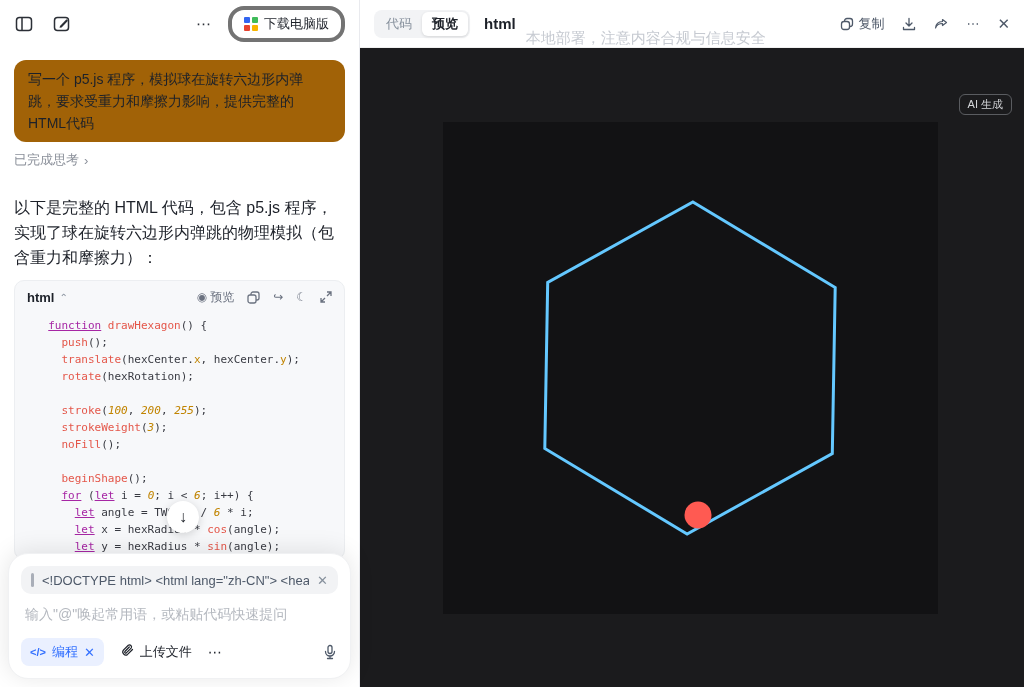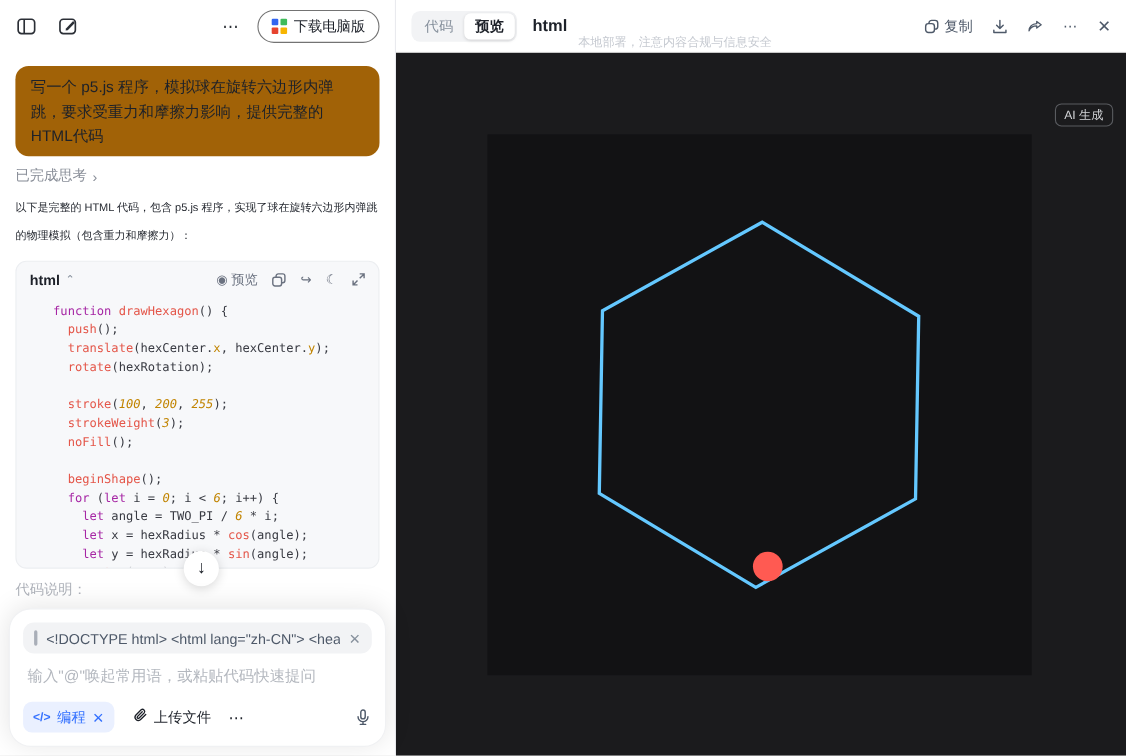--- a/index.html
+++ b/index.html
@@ -8,47 +8,47 @@
   .app { display:flex; width:1024px; height:687px; }
 
   
   .left-panel { width:360px; height:687px; background:#fff; position:relative;
                 border-right:1px solid #e9eaee; flex:none; }
   .lp-toolbar { height:48px; display:flex; align-items:center; padding:0 14px; }
   .tb-icon { width:20px; height:20px; color:#2b2f36; display:flex; align-items:center;
              justify-content:center; margin-right:18px; cursor:pointer; }
   .tb-spacer { flex:1; }
   .tb-more { color:#2b2f36; font-size:15px; letter-spacing:1px; margin-right:16px; cursor:pointer; }
-  .download-pill { display:flex; align-items:center; gap:6px; border:1px solid #737373;
+  .download-pill { display:flex; align-items:center; gap:6px; border:4px solid #737373;
                    border-radius:16px; padding:5px 12px; font-size:13px; color:#1d2129;
                    background:#fff; cursor:pointer; }
   .logo-grid { width:14px; height:14px; display:grid; grid-template-columns:6px 6px;
                grid-template-rows:6px 6px; gap:2px; }
   .logo-grid i { border-radius:1px; }
 
   .chat-scroll { padding:12px 14px 0 14px; }
   .user-bubble { background:#a16207; border-radius:12px; padding:8px 14px;
                  font-size:14px; line-height:22px; color:#1d2129; }
   .thinking-row { margin-top:9px; font-size:13px; color:#8a8f99; display:flex;
                   align-items:center; gap:5px; cursor:pointer; }
-  .assistant-text { margin-top:8px; font-size:10px; line-height:25px; color:#1d2129; }
+  .assistant-text { margin-top:26px; font-size:16px; line-height:25px; color:#1d2129; }
 
   .code-block { margin-top:10px; background:#f7f8fa; border:1px solid #eceef1;
                 border-radius:10px; overflow:hidden; height:280px; position:relative; }
   .cb-header { height:32px; display:flex; align-items:center; padding:0 12px;
                font-size:12px; color:#4e5969; }
   .cb-lang { font-weight:700; color:#1d2129; font-size:13px; }
   .cb-chevron { margin-left:5px; color:#86909c; font-size:10px; cursor:pointer; }
   .cb-actions { margin-left:auto; display:flex; align-items:center; gap:13px; color:#6b7280; }
   .cb-act { display:flex; align-items:center; gap:3px; font-size:12px; cursor:pointer; }
   .code-area { padding:4px 0 0 20px; font-family:"DejaVu Sans Mono","Liberation Mono",monospace;
                font-size:11px; line-height:17px; white-space:pre; color:#383a42; }
   .code-line { height:17px; }
   .code-line.faded { opacity:.4; }
-  .tok-k { color:#a626a4; } .tok-f { color:#e45649; } .tok-n { color:#c18401;font-style:italic; }
+  .tok-k { color:#a626a4;text-decoration:underline; } .tok-f { color:#e45649; } .tok-n { color:#c18401;font-style:italic; }
   .tok-o { color:#c18401; } .tok-p { color:#383a42; }
 
   .scroll-down-btn { position:absolute; left:167px; top:501px; width:32px; height:32px;
                      border-radius:50%; background:#fff; box-shadow:0 2px 10px rgba(0,0,0,.16);
                      display:flex; align-items:center; justify-content:center; font-size:16px;
                      color:#1d2129; cursor:pointer; z-index:5; }
   .section-hint { margin-top:10px; font-size:13px; color:#6b7280; opacity:.55; }
 
   .composer { position:absolute; left:8px; right:8px; bottom:8px; background:#fff;
               border:1px solid #f0f1f3; border-radius:20px;
@@ -71,21 +71,21 @@
   
   .right-panel { flex:1; height:687px; display:flex; flex-direction:column; }
   .rp-header { height:48px; background:#fff; border-bottom:1px solid #f0f0f0;
                display:flex; align-items:center; padding:14px 14px; flex:none; }
   .seg-control { background:#f2f3f5; border-radius:8px; padding:2px; display:flex;
                  font-size:13px; }
   .seg { padding:3px 10px; border-radius:6px; color:#86909c; cursor:pointer; }
   .seg.active { background:#fff; color:#1d2129; font-weight:700;
                 box-shadow:0 1px 3px rgba(0,0,0,.12); }
   .rp-title { font-size:15px; font-weight:700; color:#1d2129; margin-left:14px; }
-  .rp-notice { font-size:11px; color:#c6cad1; margin-left:10px;margin-top:30px; }
+  .rp-notice { font-size:15px; color:#c6cad1; margin-left:10px;margin-top:30px; }
   .rp-actions { margin-left:auto; display:flex; align-items:center; gap:18px; color:#4e5969; }
   .rp-act { display:flex; align-items:center; gap:4px; font-size:13px; cursor:pointer; }
   .rp-x { font-size:15px; cursor:pointer; }
 
   .preview-area { flex:1; background:#1b1b1d; position:relative; }
   .p5-canvas { position:absolute; left:83px; top:74px; width:495px; height:492px; }
   .p5-canvas svg { display:block; }
   .ai-badge { position:absolute; top:14px; right:12px; border:1px solid #5a5c60;
               border-radius:6px; padding:2px 8px; font-size:11px; color:#d4d6d9;margin-top:32px; }
 

